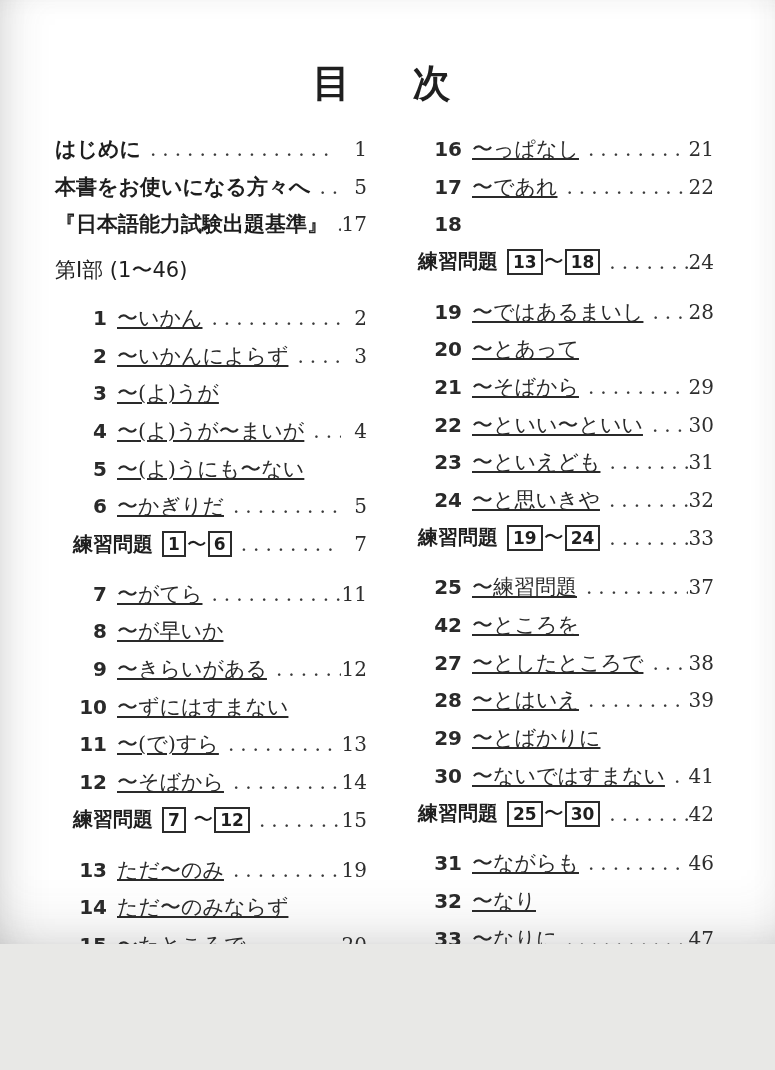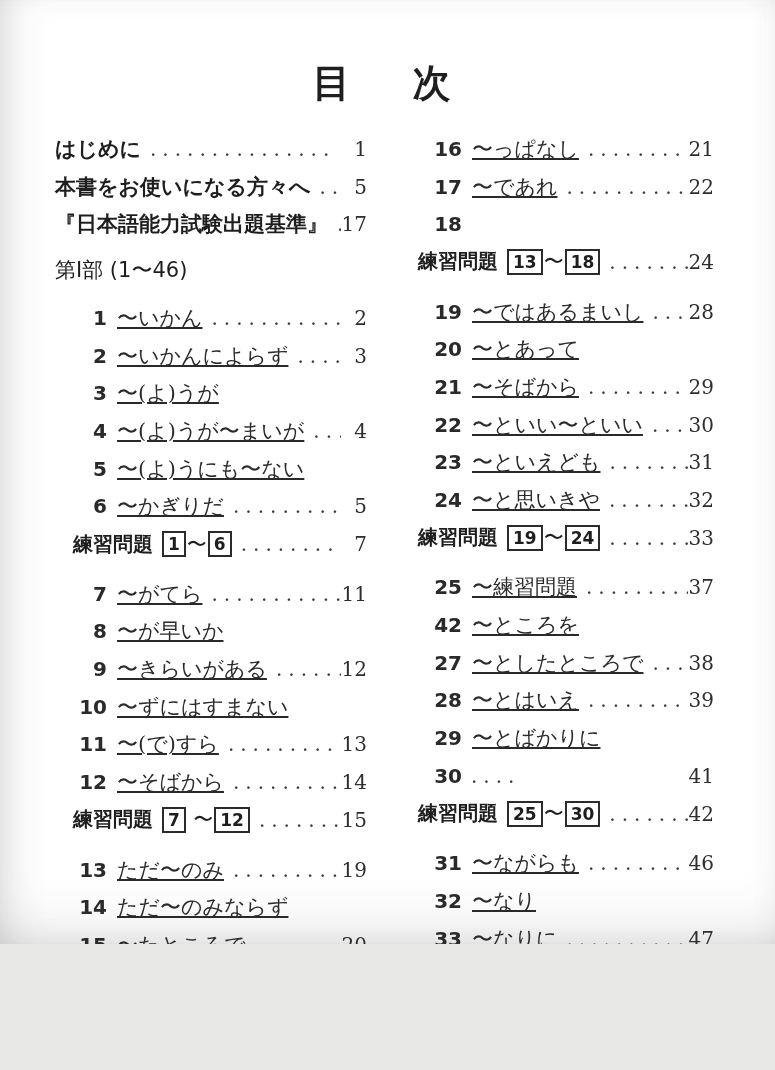--- a/index.html
+++ b/index.html
@@ -350,20 +350,21 @@
         <span class="pg">39</span>
       </div>
       <div class="row row-item">
         <span class="num">29</span>
         <span class="it-title">〜とばかりに</span>
         <span class="dots"></span>
         <span class="pg"></span>
       </div>
       <div class="row row-item">
         <span class="num">30</span>
+        <span class="it-title">〜ないではすまない</span>
         <span class="dots">....</span>
         <span class="pg">41</span>
       </div>
       <div class="row row-exercise">
         <span class="ex-label">練習問題</span>
         <span class="boxed">25</span>
         <span class="ex-sep">〜</span>
         <span class="boxed">30</span>
         <span class="dots">.........</span>
         <span class="pg">42</span>

